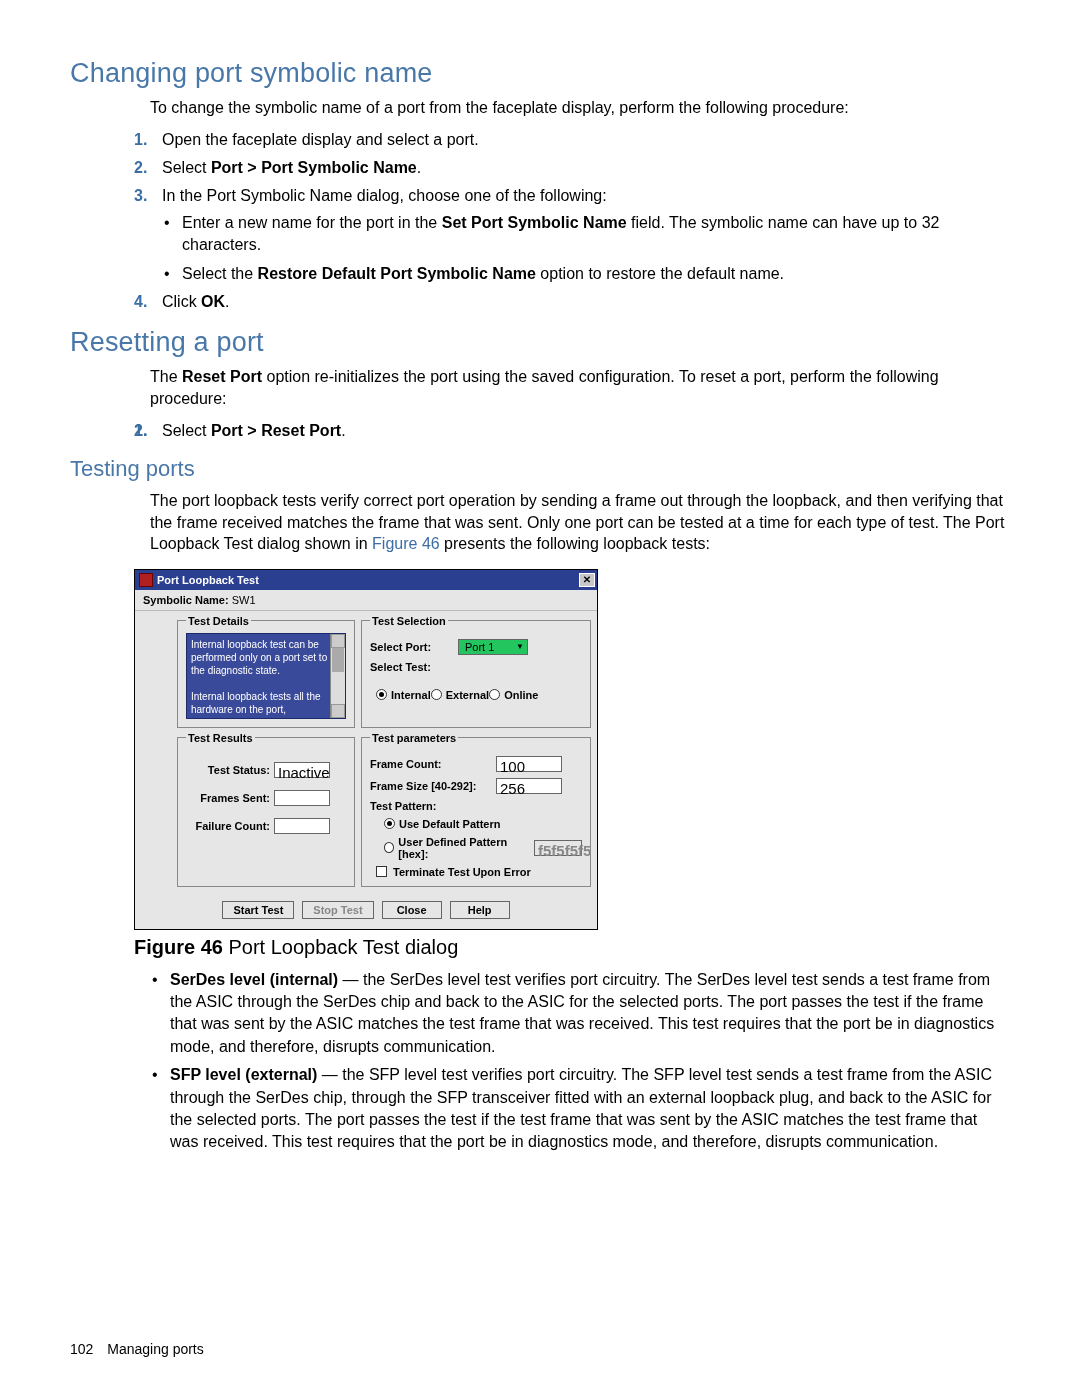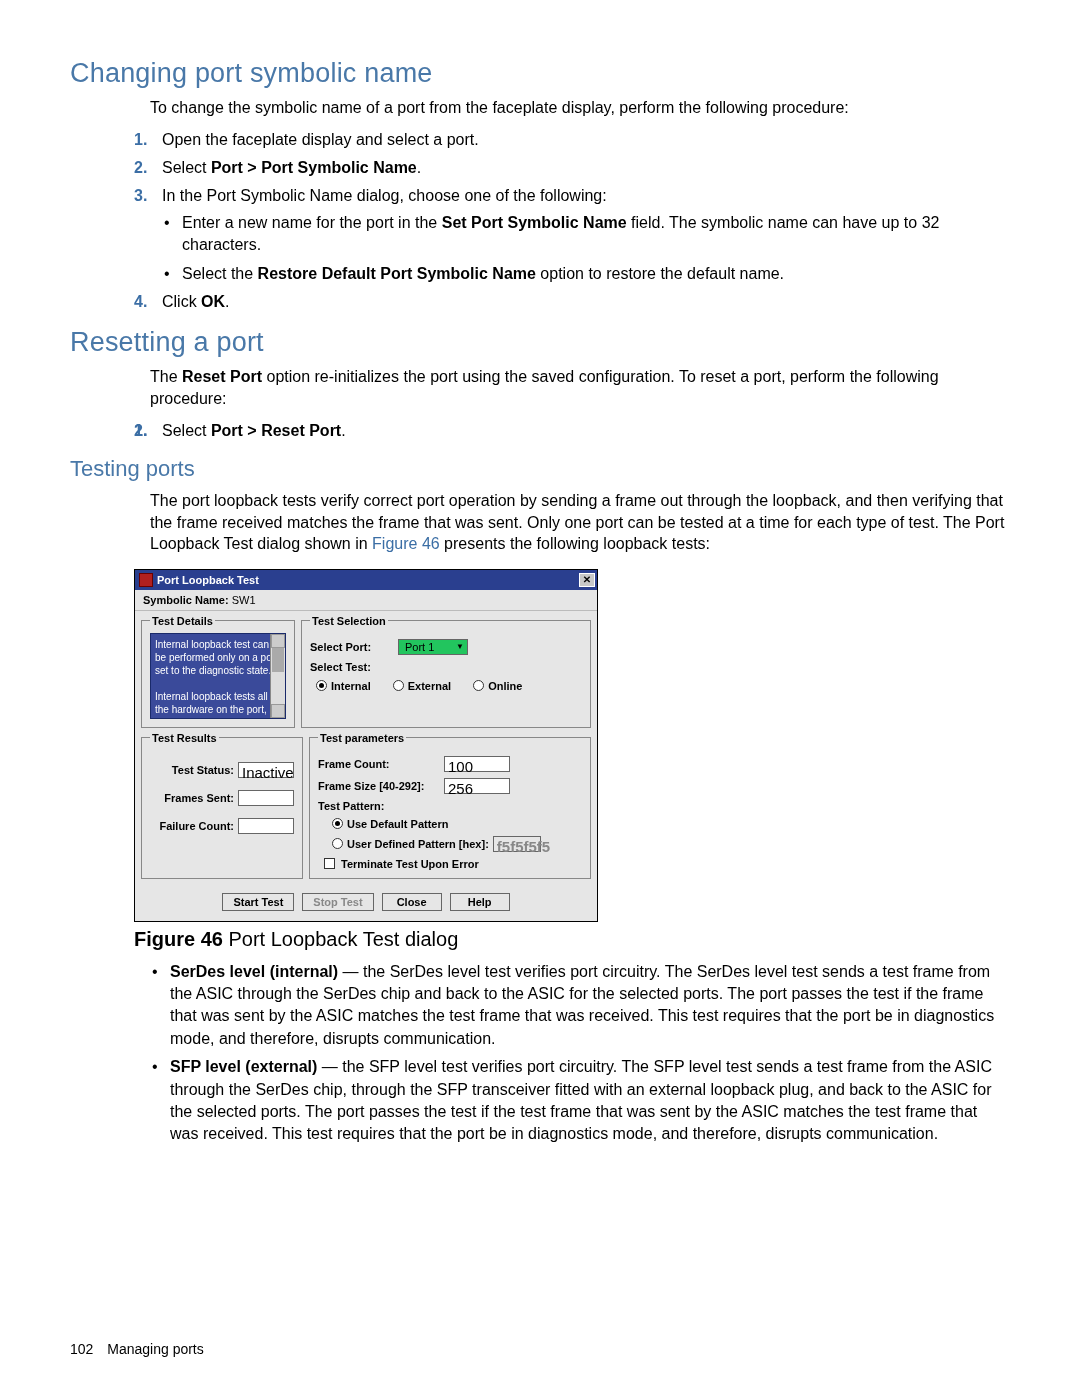--- a/index.html
+++ b/index.html
@@ -108,21 +108,21 @@
   fieldset.grp {
     border: 1px solid #888;
     padding: 6px 8px 8px 8px;
     background: #e6e6e6;
   }
   fieldset.grp > legend {
     font-weight: 700;
     padding: 0 2px;
     font-size: 11px;
   }
-  .col-left { width: 154px; }
+  .col-left { width: 178px; margin-left: 36px; }
   .col-right { flex: 1; }
   .test-details-box {
     height: 86px;
     background: #3a4a9a;
     color: #fff;
     font-size: 10px;
     padding: 4px 4px;
     overflow: hidden;
     position: relative;
     border: 1px solid #1a2a6a;
@@ -142,21 +142,21 @@
   .field-row { display:flex; align-items:center; margin: 6px 0; gap:6px; }
   .field-row .lbl { font-weight:700; min-width:82px; }
   .field-row .lbl-wide { font-weight:700; min-width:120px; }
   .sel-port {
     background:#22c55e; border:1px solid #666; padding:1px 16px 1px 6px;
     position:relative; min-width:70px; display:inline-block;
   }
   .sel-port::after {
     content:"▼"; position:absolute; right:3px; top:2px; font-size:8px;
   }
-  .radio-row { display:flex; gap:22px; margin-top:7px; padding-left:6px; }
+  .radio-row { display:flex; margin-top:16px; padding-left:6px; }
   .radio-item { display:flex; align-items:center; gap:4px; font-weight:700; }
   .radio-icon {
     width:11px; height:11px; border-radius:50%; border:1px solid #333; background:#fff;
     display:inline-flex; align-items:center; justify-content:center;
   }
   .radio-icon.checked::after { content:""; width:5px; height:5px; background:#000; border-radius:50%; }
   .txt-input {
     background:#fff; border:1px solid #666; padding:1px 3px; height:16px;
     font-size:15px; display:inline-block;
   }

